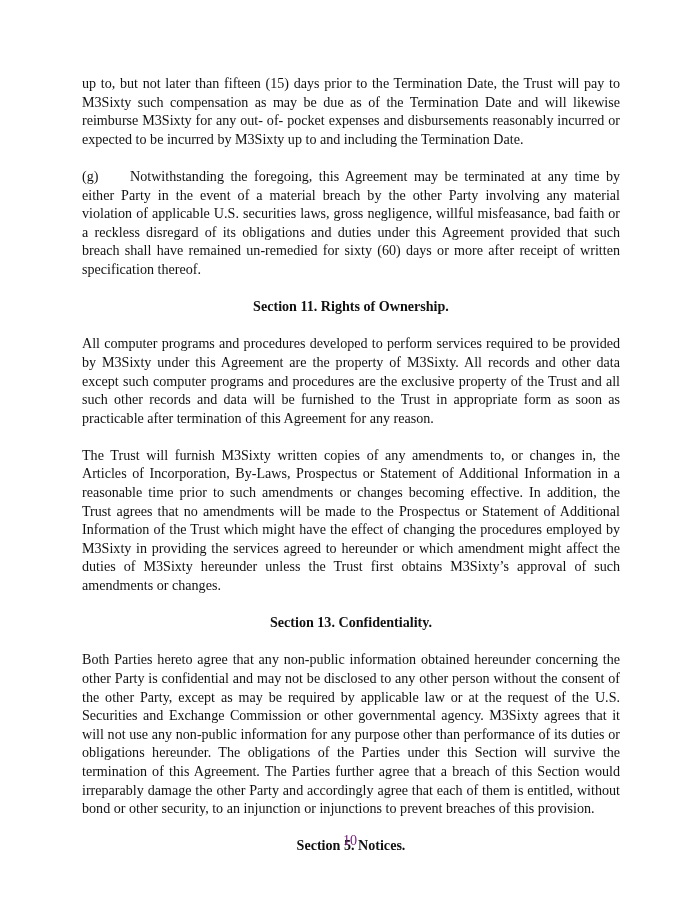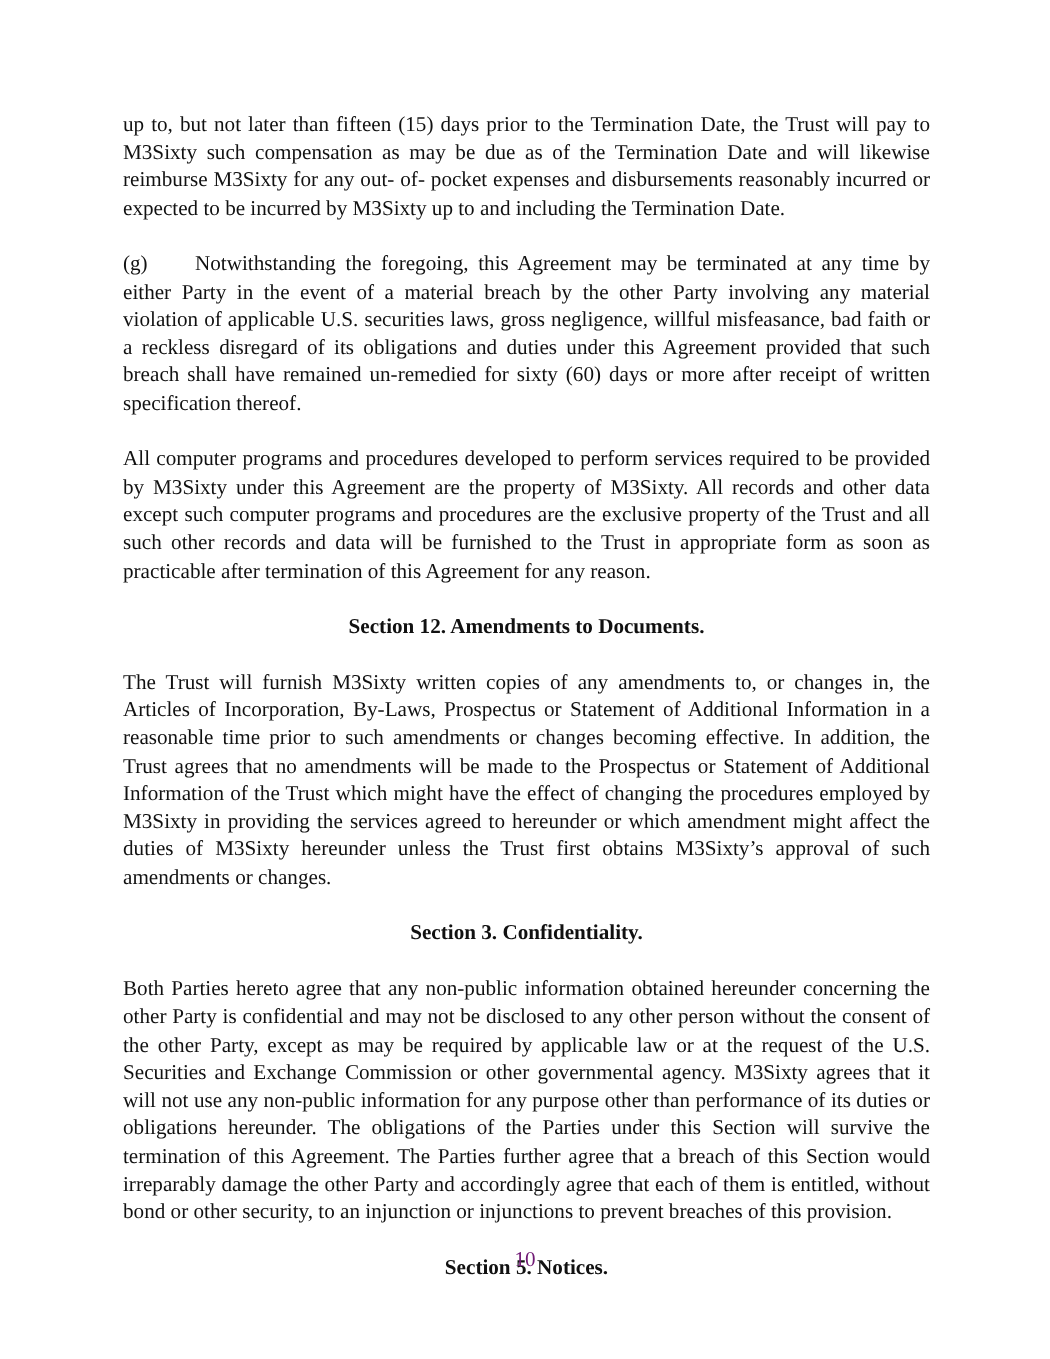--- a/index.html
+++ b/index.html
@@ -37,25 +37,25 @@
   }
 </style>
 </head>
 <body>
 
 <div class="page">
   <p class="para">up to, but not later than fifteen (15) days prior to the Termination Date, the Trust will pay to M3Sixty such compensation as may be due as of the Termination Date and will likewise reimburse M3Sixty for any out- of- pocket expenses and disbursements reasonably incurred or expected to be incurred by M3Sixty up to and including the Termination Date.</p>
 
   <p class="para"><span class="label-g">(g)</span><span>Notwithstanding the foregoing, this Agreement may be terminated at any time by either Party in the event of a material breach by the other Party involving any material violation of applicable U.S. securities laws, gross negligence, willful misfeasance, bad faith or a reckless disregard of its obligations and duties under this Agreement provided that such breach shall have remained un-remedied for sixty (60) days or more after receipt of written specification thereof.</span></p>
 
+  <p class="heading">Section 11.  Rights of Ownership.</p>
   <p class="para">All computer programs and procedures developed to perform services required to be provided by M3Sixty under this Agreement are the property of M3Sixty.  All records and other data except such computer programs and procedures are the exclusive property of the Trust and all such other records and data will be furnished to the Trust in appropriate form as soon as practicable after termination of this Agreement for any reason.</p>
 
-  <p class="heading">Section 12.  Amendments to Documents.</p>
   <p class="para">The Trust will furnish M3Sixty written copies of any amendments to, or changes in, the Articles of Incorporation, By-Laws, Prospectus or Statement of Additional Information in a reasonable time prior to such amendments or changes becoming effective.  In addition, the Trust agrees that no amendments will be made to the Prospectus or Statement of Additional Information of the Trust which might have the effect of changing the procedures employed by M3Sixty in providing the services agreed to hereunder or which amendment might affect the duties of M3Sixty hereunder unless the Trust first obtains M3Sixty’s approval of such amendments or changes.</p>
 
-  <p class="heading">Section 3.  Confidentiality.</p>
+  <p class="heading">Section 13.  Confidentiality.</p>
   <p class="para">Both Parties hereto agree that any non-public information obtained hereunder concerning the other Party is confidential and may not be disclosed to any other person without the consent of the other Party, except as may be required by applicable law or at the request of the U.S. Securities and Exchange Commission or other governmental agency. M3Sixty agrees that it will not use any non-public information for any purpose other than performance of its duties or obligations hereunder.   The obligations of the Parties under this Section will survive the termination of this Agreement.  The Parties further agree that a breach of this Section would irreparably damage the other Party and accordingly agree that each of them is entitled, without bond or other security, to an injunction or injunctions to prevent breaches of this provision.</p>
 
   <p class="heading">Section 5.  Notices.</p>
 
 </div>
 
 <div class="page-number">10</div>
 
 </body></html>

